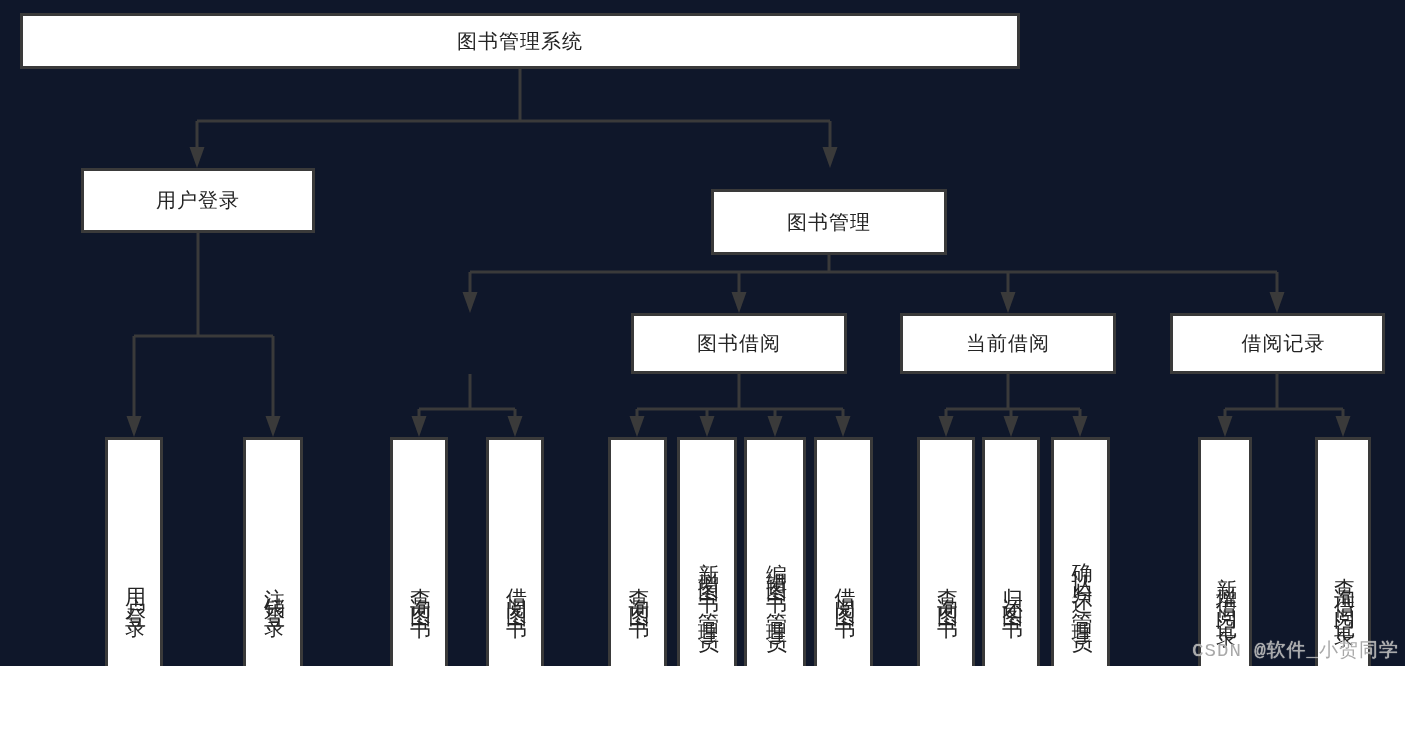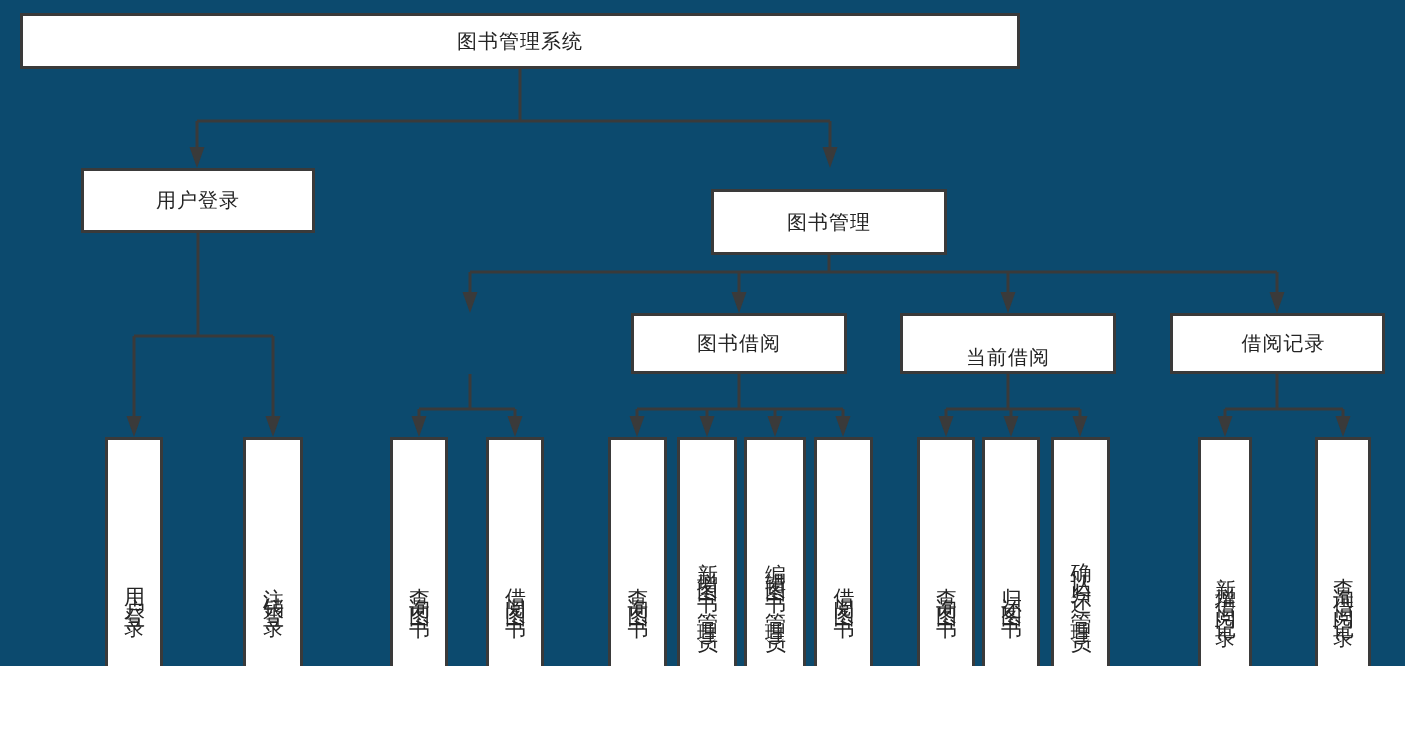--- a/index.html
+++ b/index.html
@@ -4,22 +4,22 @@
 <style>
   html, body {
     margin: 0;
     padding: 0;
     background: #ffffff;
   }
   .canvas {
     position: relative;
     width: 1405px;
     height: 666px;
-    background: #0c4a6e;
-    font-family: Liberation Serif, serif;
+    background: #0f172a;
+    font-family: Liberation Mono, monospace;
     overflow: hidden;
   }
   svg.connectors {
     position: absolute;
     left: 0;
     top: 0;
     width: 1405px;
     height: 747px;
   }
   .node {
@@ -135,21 +135,21 @@
   <div class="node hbox" style="left:81px; top:168px; width:234px; height:65px;">
     <span>用户登录</span>
   </div>
   <div class="node hbox" style="left:711px; top:168px; width:236px; height:66px;margin-top:21px;">
     <span>图书管理</span>
   </div>
 
   <div class="node hbox" style="left:631px; top:313px; width:216px; height:61px;">
     <span>图书借阅</span>
   </div>
-  <div class="node hbox" style="left:900px; top:313px; width:216px; height:61px;align-items:flex-end;">
+  <div class="node hbox" style="left:900px; top:313px; width:216px; height:61px;">
     <span>当前借阅</span>
   </div>
   <div class="node hbox" style="left:1170px; top:313px; width:215px; height:61px;padding-left:12px;">
     <span>借阅记录</span>
   </div>
 
   <div class="node vbox" style="left:105px; top:437px; width:58px; height:298px;">
     <span>用户登录</span>
   </div>
   <div class="node vbox" style="left:243px; top:437px; width:60px; height:298px;">
@@ -186,14 +186,15 @@
     <span>确认归还（管理员）</span>
   </div>
 
   <div class="node vbox" style="left:1198px; top:437px; width:54px; height:298px;">
     <span>新增借阅记录</span>
   </div>
   <div class="node vbox" style="left:1315px; top:437px; width:56px; height:298px;">
     <span>查询借阅记录</span>
   </div>
 
+  <div class="watermark">CSDN @软件_小贺同学</div>
 
 </div>
 
 </body></html>

